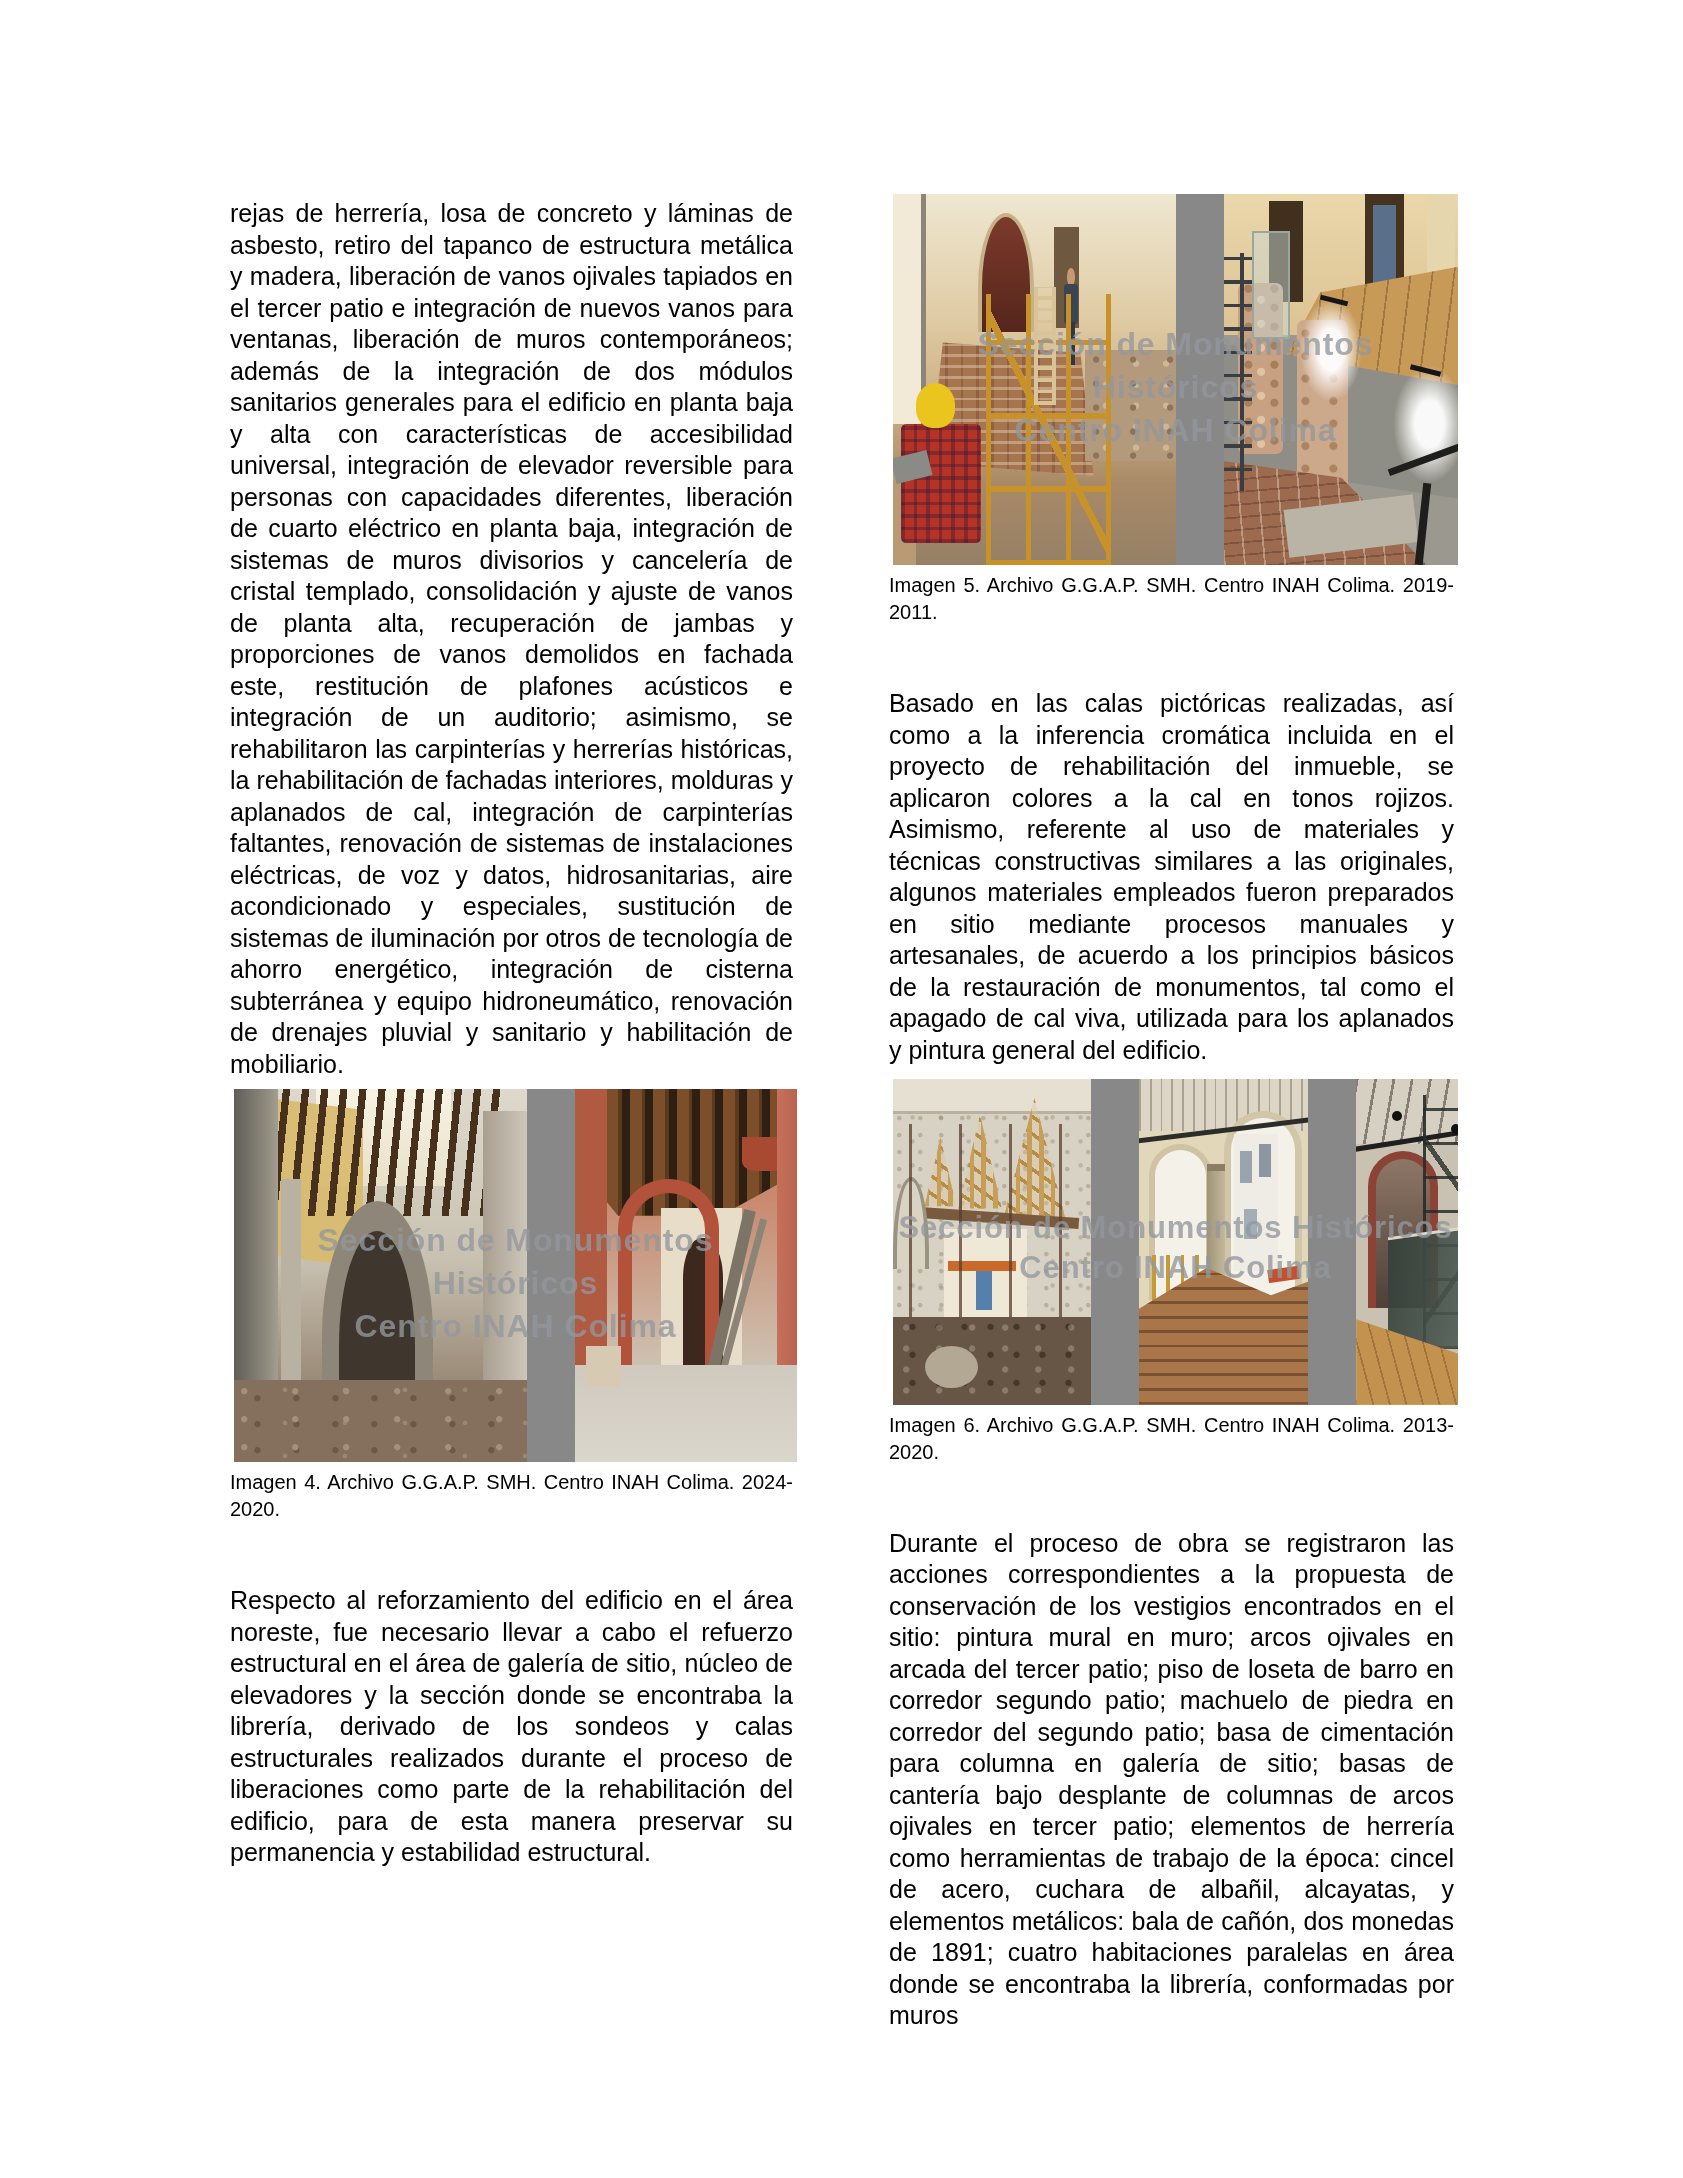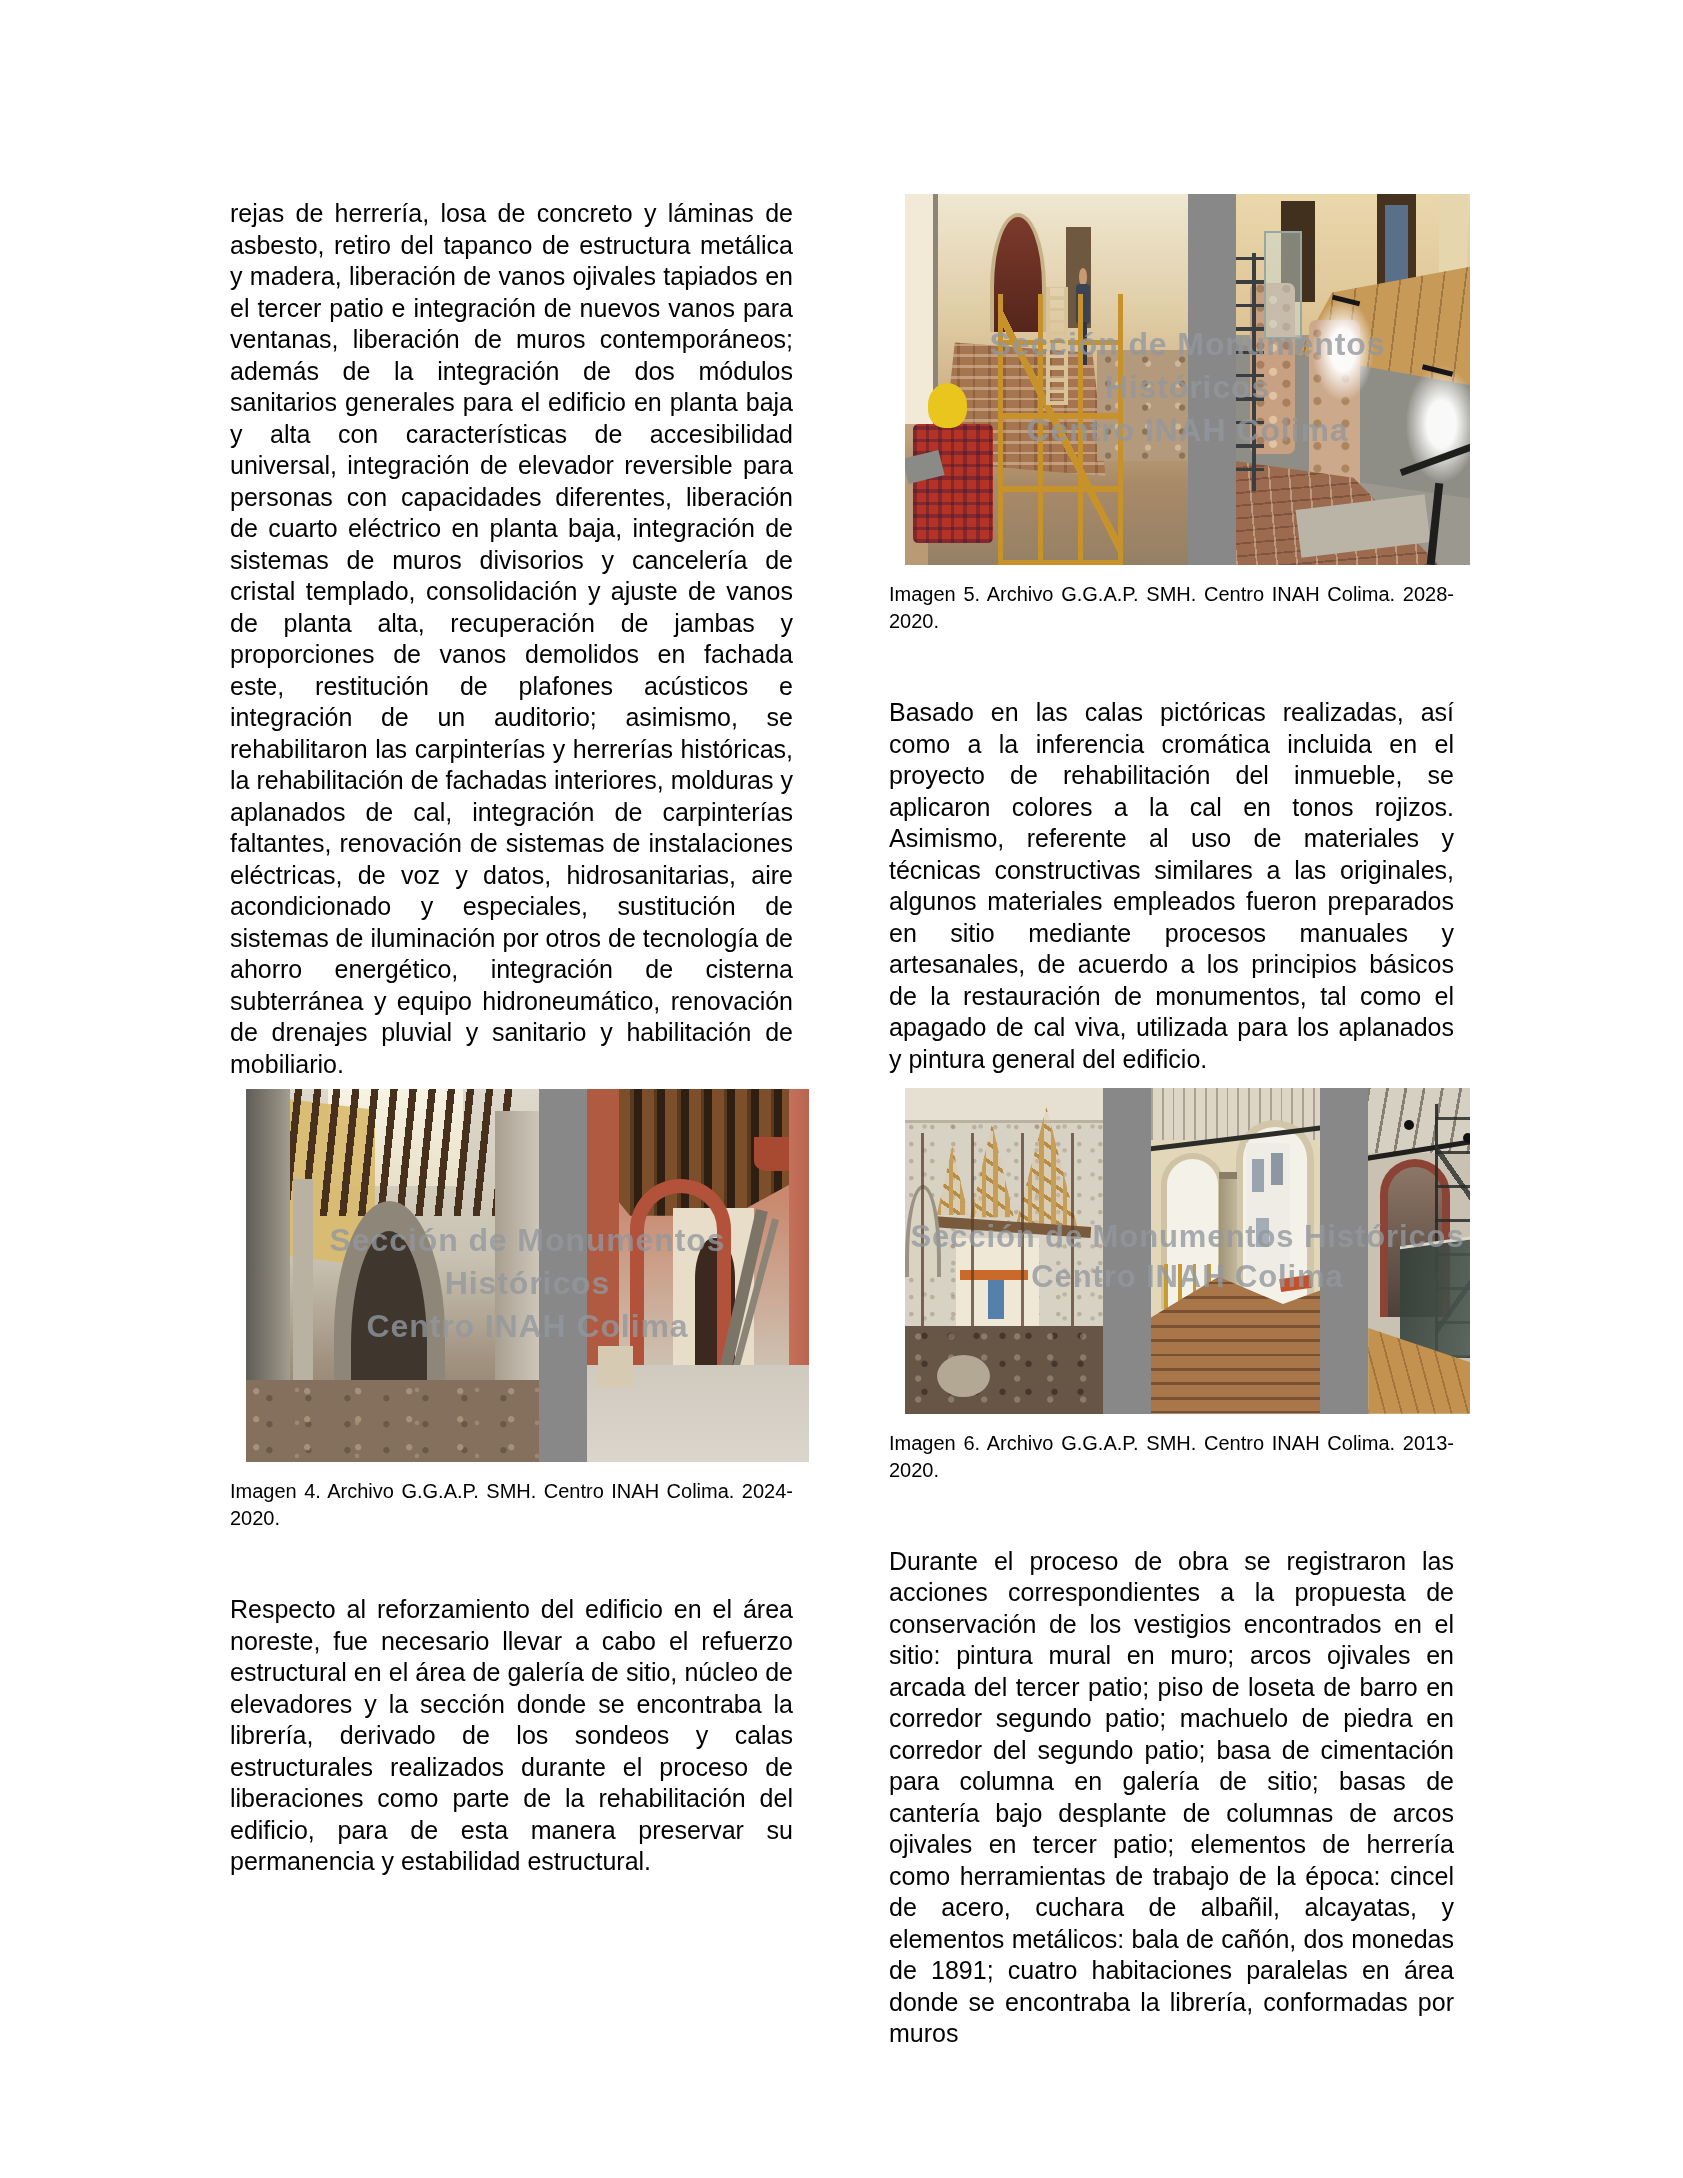--- a/index.html
+++ b/index.html
@@ -10,21 +10,21 @@
   #col-left{left:230px;width:563px;}
   #col-right{left:889px;width:565px;}
 
   p{margin:0;}
   .body-text{font-size:25px;line-height:31.5px;text-align:justify;hyphens:none;}
   .caption{font-size:20px;line-height:27px;text-align:justify;margin-top:7.2px;}
   .after-caption{margin-top:62px;}
   #lp1{margin-top:198px;}
   #imagen5{margin-top:194px;}
 
-  figure{margin:16px;gap:48px;}
+  figure{margin:4px;gap:48px;}
   .photo{position:relative;width:100%;overflow:hidden;display:flex;background:#888;}
   #imagen4{height:373px;margin-top:9px;}
   #imagen5{height:371px;}
   #imagen6{height:326px;margin-top:12.6px;}
   .pane{position:relative;height:100%;overflow:hidden;flex-shrink:0;}
   .abs{position:absolute;}
 
   
   .wm{position:absolute;left:0;width:100%;top:52%;transform:translateY(-50%);
       text-align:center;font-weight:700;color:rgba(146,151,157,0.78);
@@ -278,21 +278,21 @@
         <div class="abs p5b-railbar"></div>
         <div class="abs p5b-railpost1"></div>
         <div class="abs p5b-railpost2"></div>
       </div>
       <div class="wm">
         <div>Sección de Monumentos Históricos</div>
         <div>Centro INAH Colima</div>
       </div>
     </figure>
 
-    <p class="caption">Imagen 5. Archivo G.G.A.P. SMH. Centro INAH Colima. 2028-2020.</p>
+    <p class="caption">Imagen 5. Archivo G.G.A.P. SMH. Centro INAH Colima. 2019-2011.</p>
 
     <p class="body-text after-caption">Basado en las calas pictóricas realizadas, así como a la inferencia cromática incluida en el proyecto de rehabilitación del inmueble, se aplicaron colores a la cal en tonos rojizos. Asimismo, referente al uso de materiales y técnicas constructivas similares a las originales, algunos materiales empleados fueron preparados en sitio mediante procesos manuales y artesanales, de acuerdo a los principios básicos de la restauración de monumentos, tal como el apagado de cal viva, utilizada para los aplanados y pintura general del edificio.</p>
 
     <figure class="photo" id="imagen6">
       <div class="pane p6a">
         <div class="abs p6a-ceil"></div>
         <div class="abs p6a-open"></div>
         <div class="abs p6a-orange"></div>
         <div class="abs p6a-blue"></div>
         <div class="abs truss p6a-t1"></div>

